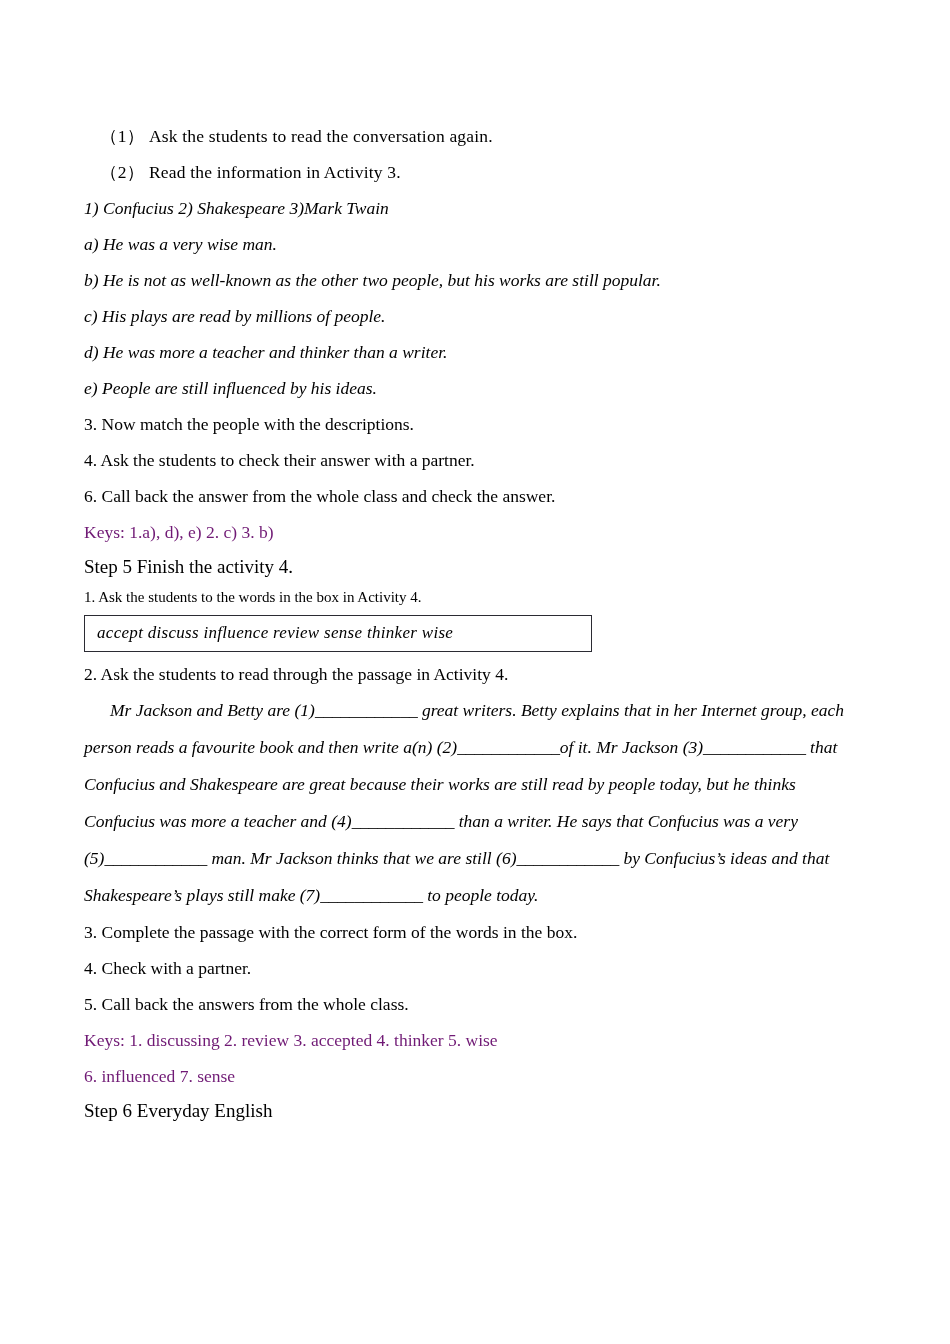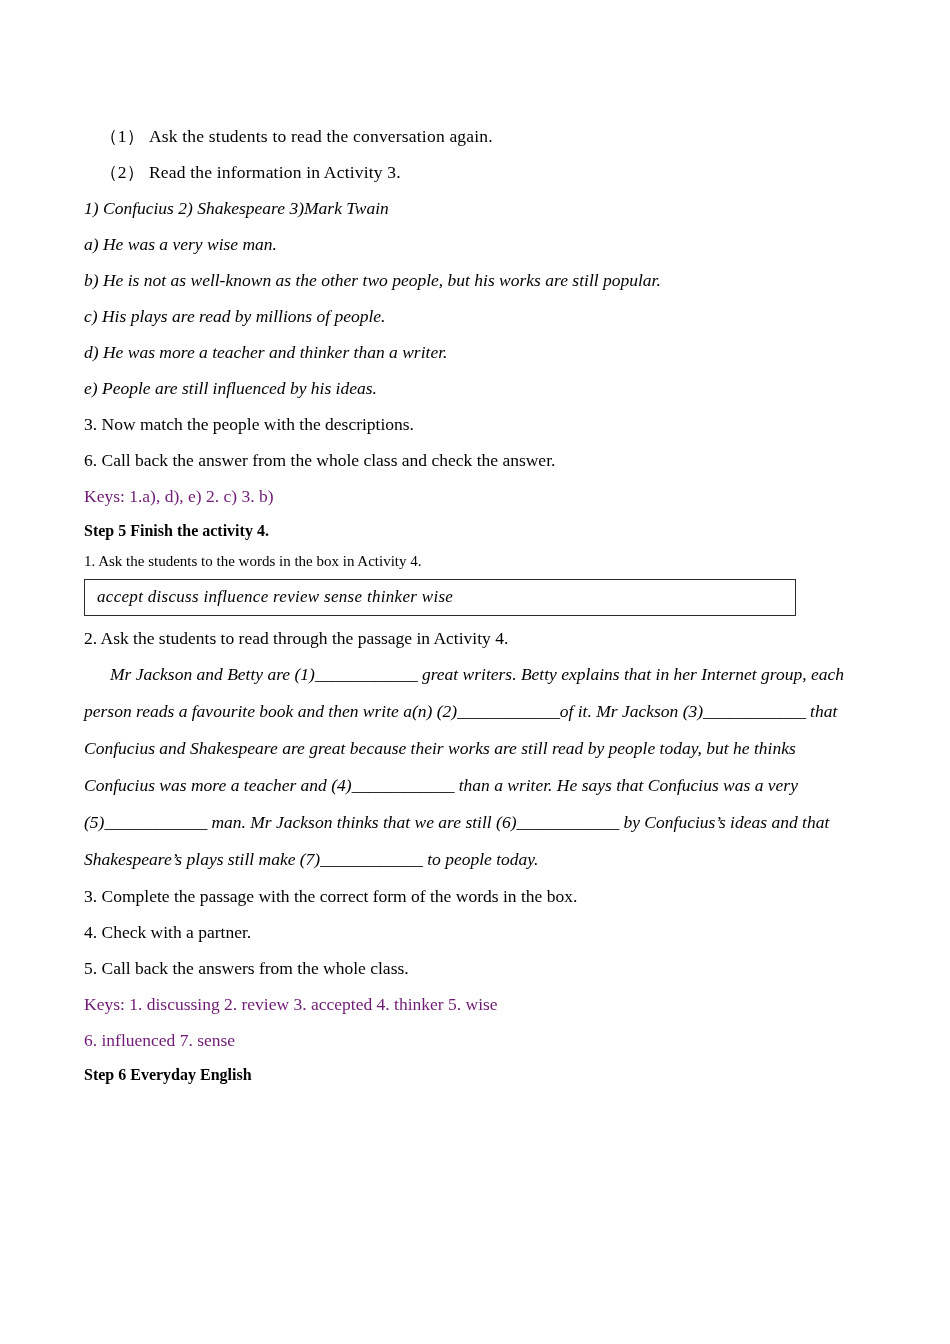--- a/index.html
+++ b/index.html
@@ -32,38 +32,38 @@
   .indent-paren {
     padding-left: 16px;
     letter-spacing: 0.2px;
   }
   .ital {
     font-style: italic;
     font-size: 17.5px;
     line-height: 36px;
   }
   .bold {
-    font-weight: bold;
-    font-size: 16px;
+    font-weight: normal;
+    font-size: 19px;
     line-height: 34px;
   }
   .red {
     color: #701a75;
     font-size: 17.5px;
     line-height: 36px;
   }
   .small {
     font-size: 15px;
     line-height: 26px;
   }
 
   
   .wordbox {
     box-sizing: border-box;
-    width: 712px;
+    width: 508px;
     margin: 5px 0 4px 0;
     border: 1.6px solid #2b2b33;
     padding: 6px 0 7px 12px;
     background: #ffffff;
   }
   .wordbox-text {
     font-style: italic;
     font-size: 17px;
     line-height: 22px;
     letter-spacing: 0.3px;
@@ -92,20 +92,21 @@
 
   <div class="ital">1) Confucius  2) Shakespeare  3)Mark Twain</div>
 
   <div class="ital">a) He was a very wise man.</div>
   <div class="ital">b) He is not as well-known as the other two people, but his works are still popular.</div>
   <div class="ital">c) His plays are read by millions of people.</div>
   <div class="ital">d) He was more a teacher and thinker than a writer.</div>
   <div class="ital">e) People are still influenced by his ideas.</div>
 
   <div class="line">3. Now match the people with the descriptions.</div>
+  <div class="line">4. Ask the students to check their answer with a partner.</div>
   <div class="line">6. Call back the answer from the whole class and check the answer.</div>
 
   <div class="red">Keys: 1.a), d), e)  2. c)  3. b)</div>
 
   <div class="bold">Step 5 Finish the activity 4.</div>
 
   <div class="line small">1. Ask the students to the words in the box in Activity 4.</div>
 
   <div class="wordbox">
     <div class="wordbox-text">accept  discuss  influence  review  sense  thinker  wise</div>

